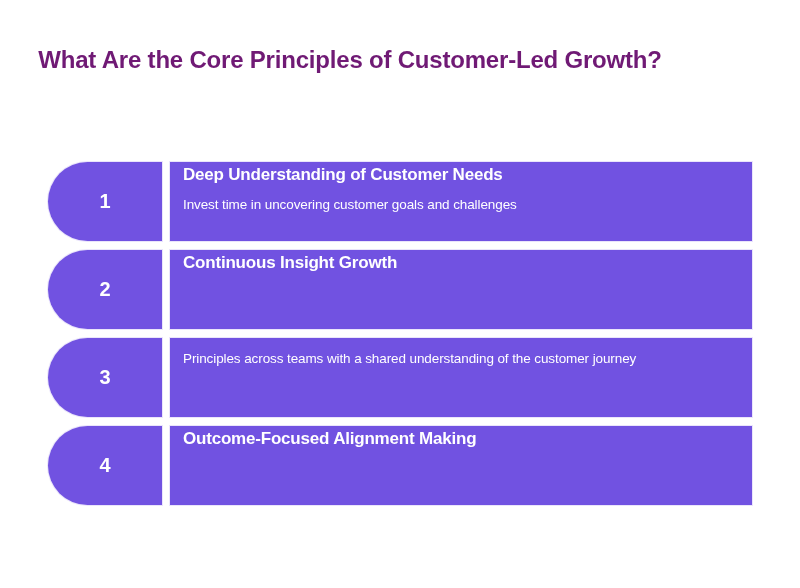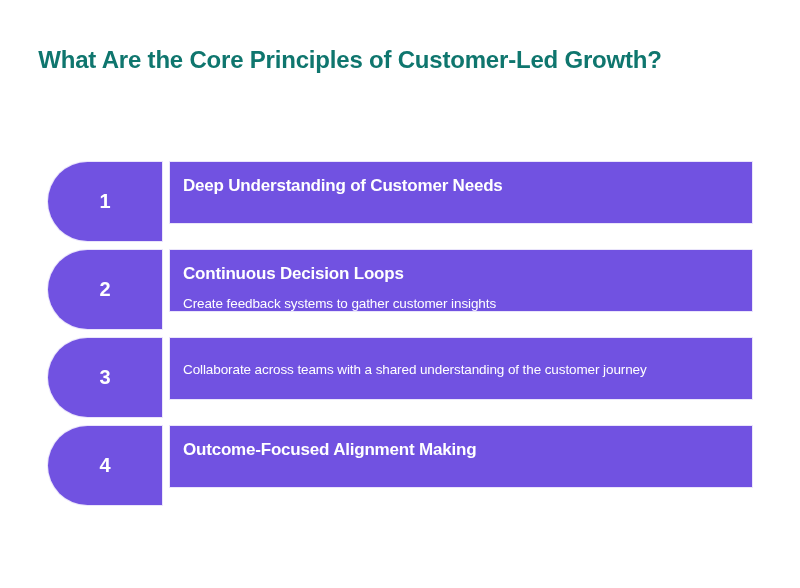--- a/index.html
+++ b/index.html
@@ -15,21 +15,21 @@
       font-family: "Liberation Sans", "DejaVu Sans", sans-serif;
     }
     .title {
       position: absolute;
       left: 0;
       top: 46px;
       width: 700px;
       text-align: center;
       font-size: 24px;
       font-weight: bold;
-      color: #0f766e;
+      color: #701a75;
       letter-spacing: -0.2px;
     }
     .rows {
       position: absolute;
       left: 48px;
       top: 162px;
       width: 704px;
     }
     .row {
       position: relative;
@@ -49,24 +49,24 @@
       font-size: 20px;
       font-weight: bold;
       box-shadow: 0 0 0 1px rgba(113,82,225,0.15);
     }
     .num-pill span {
       margin-left: 0;
     }
     .content-box {
       margin-left: 8px;
       width: 582px;
-      height: 61px;
+      height: 79px;
       background: #7152e1;
       box-sizing: border-box;
-      padding: 13px 14px 0 13px;
+      padding: 2px 14px 0 13px;
       color: #ffffff;
       box-shadow: 0 0 0 1px rgba(113,82,225,0.15);
     }
     .row-title {
       font-size: 17px;
       font-weight: bold;
       line-height: 22px;
       letter-spacing: -0.2px;
     }
     .row-desc {
@@ -82,39 +82,39 @@
 <div class="title">What Are the Core Principles of Customer-Led Growth?</div>
 
 <div class="rows">
 
   <div class="row">
     <div class="num-pill">
       <span>1</span>
     </div>
     <div class="content-box">
       <div class="row-title">Deep Understanding of Customer Needs</div>
+      <div class="row-desc">Invest time in uncovering customer goals and challenges</div>
     </div>
   </div>
 
   <div class="row">
     <div class="num-pill">
       <span>2</span>
     </div>
     <div class="content-box">
-      <div class="row-title">Continuous Decision Loops</div>
-      <div class="row-desc">Create feedback systems to gather customer insights</div>
+      <div class="row-title">Continuous Insight Growth</div>
     </div>
   </div>
 
   <div class="row">
     <div class="num-pill">
       <span>3</span>
     </div>
     <div class="content-box">
-      <div class="row-desc">Collaborate across teams with a shared understanding of the customer journey</div>
+      <div class="row-desc">Principles across teams with a shared understanding of the customer journey</div>
     </div>
   </div>
 
   <div class="row">
     <div class="num-pill">
       <span>4</span>
     </div>
     <div class="content-box">
       <div class="row-title">Outcome-Focused Alignment Making</div>
     </div>

